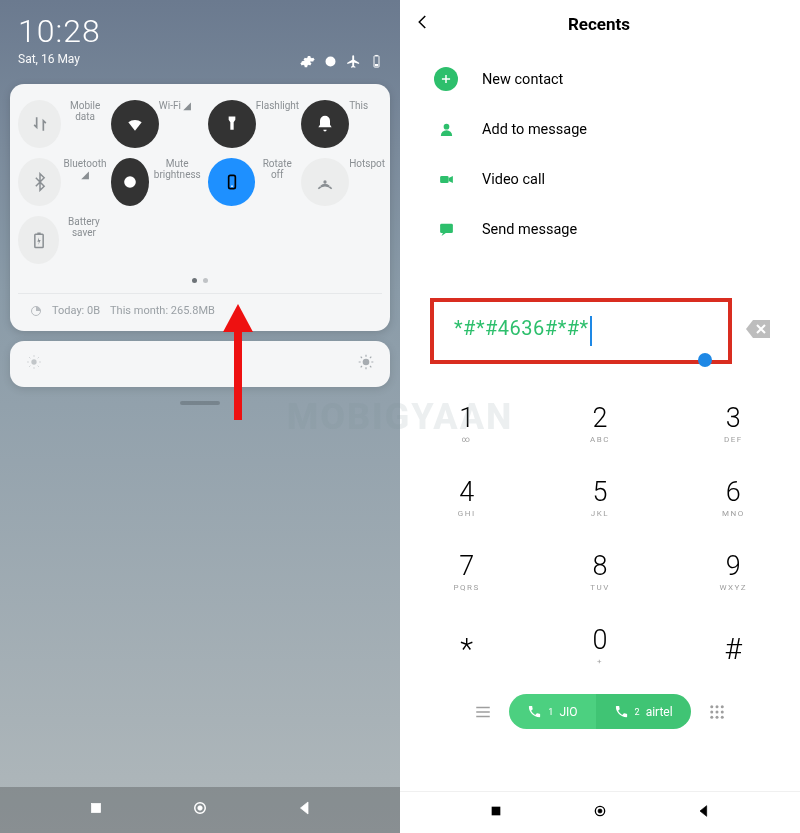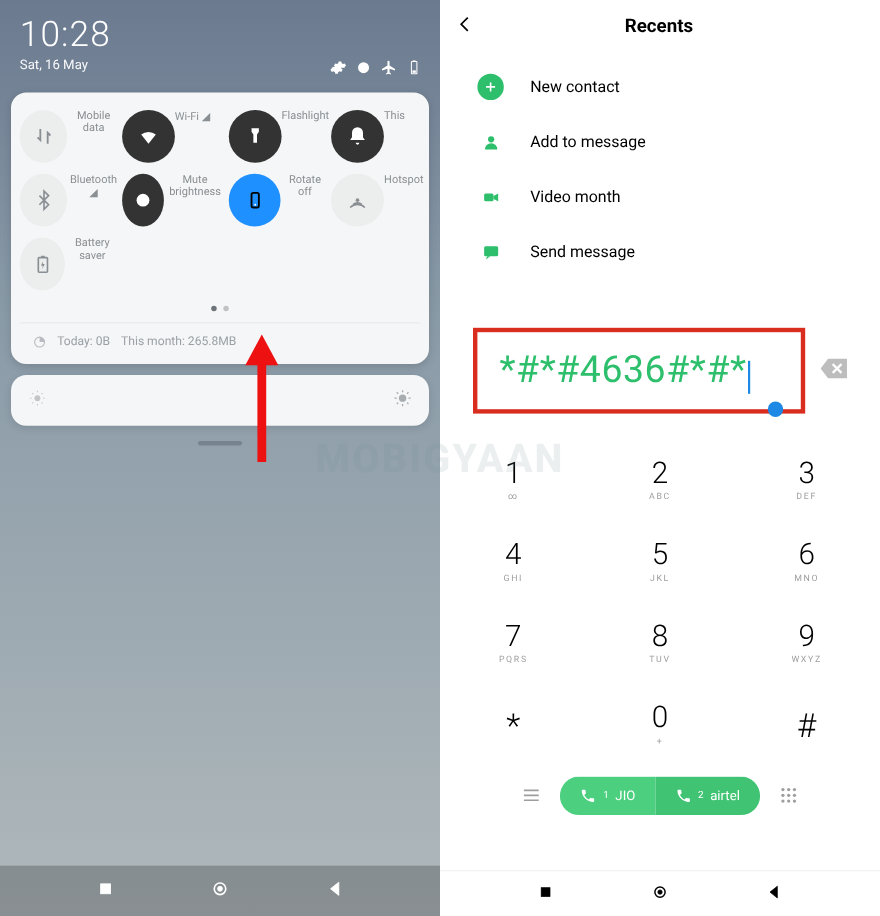--- a/index.html
+++ b/index.html
@@ -47,21 +47,21 @@
 .header .title { flex:1; text-align:center; font-size:17px; font-weight:700; margin-left:-20px; }
 .actions { padding:6px 0 4px 12px; }
 .act-row { display:flex; align-items:center; height:50px; padding:0 22px; gap:24px; }
 .act-ic { width:24px; height:24px; display:flex; align-items:center; justify-content:center; }
 .act-ic.plus { width:24px; height:24px; border-radius:50%; background:#2dbf6c; }
 .act-ic svg { width:17px; height:17px; fill:#2dbf6c; }
 .act-ic.plus svg { fill:#fff; width:14px; height:14px; }
 .act-label { font-size:14.5px; color:#000; }
 .number-area { margin-top:40px; padding:0 30px; display:flex; align-items:center; position:relative; }
 .redbox { border:4px solid #d92d20; padding:14px 20px; position:relative; flex:1; }
-.number { font-size:34px; color:#2dbf6c; letter-spacing:0.5px; font-weight:400; white-space:nowrap; }
+.number { font-size:20px; color:#2dbf6c; letter-spacing:0.5px; font-weight:400; white-space:nowrap; }
 .cursor { display:inline-block; width:2px; height:30px; background:#1e88e5; vertical-align:middle; margin-left:1px; }
 .cursor-dot { position:absolute; right:16px; bottom:-7px; width:14px; height:14px; background:#1e88e5; border-radius:50%; }
 .bksp { margin-left:14px; }
 .bksp svg { width:24px; height:18px; fill:#bdbdbd; }
 .keypad { margin-top:22px; display:grid; grid-template-columns:repeat(3,1fr); }
 .key { height:74px; display:flex; flex-direction:column; align-items:center; justify-content:center; }
 .key .num { font-size:27px; color:#000; font-weight:300; }
 .key .sub { font-size:8px; color:#9e9e9e; letter-spacing:1.5px; margin-top:1px; text-transform:uppercase; }
 .key .star { font-size:30px; line-height:1; margin-top:8px; }
 .call-row { display:flex; align-items:center; justify-content:center; gap:0; padding:12px 16px 16px 16px; position:relative; }
@@ -257,21 +257,21 @@
           </div>
           <div class="act-label">Add to message</div>
         </div>
         <div class="act-row">
           <div class="act-ic">
             <svg viewBox="0 0 24 24">
               <rect x="3" y="7" width="12" height="10" rx="2"></rect>
               <path d="M15 10l6-3v10l-6-3z"></path>
             </svg>
           </div>
-          <div class="act-label">Video month</div>
+          <div class="act-label">Video call</div>
         </div>
         <div class="act-row">
           <div class="act-ic">
             <svg viewBox="0 0 24 24">
               <rect x="3" y="4" width="18" height="13" rx="2"></rect>
               <path d="M7 17l-2 4 6-4z"></path>
             </svg>
           </div>
           <div class="act-label">Send message</div>
         </div>

